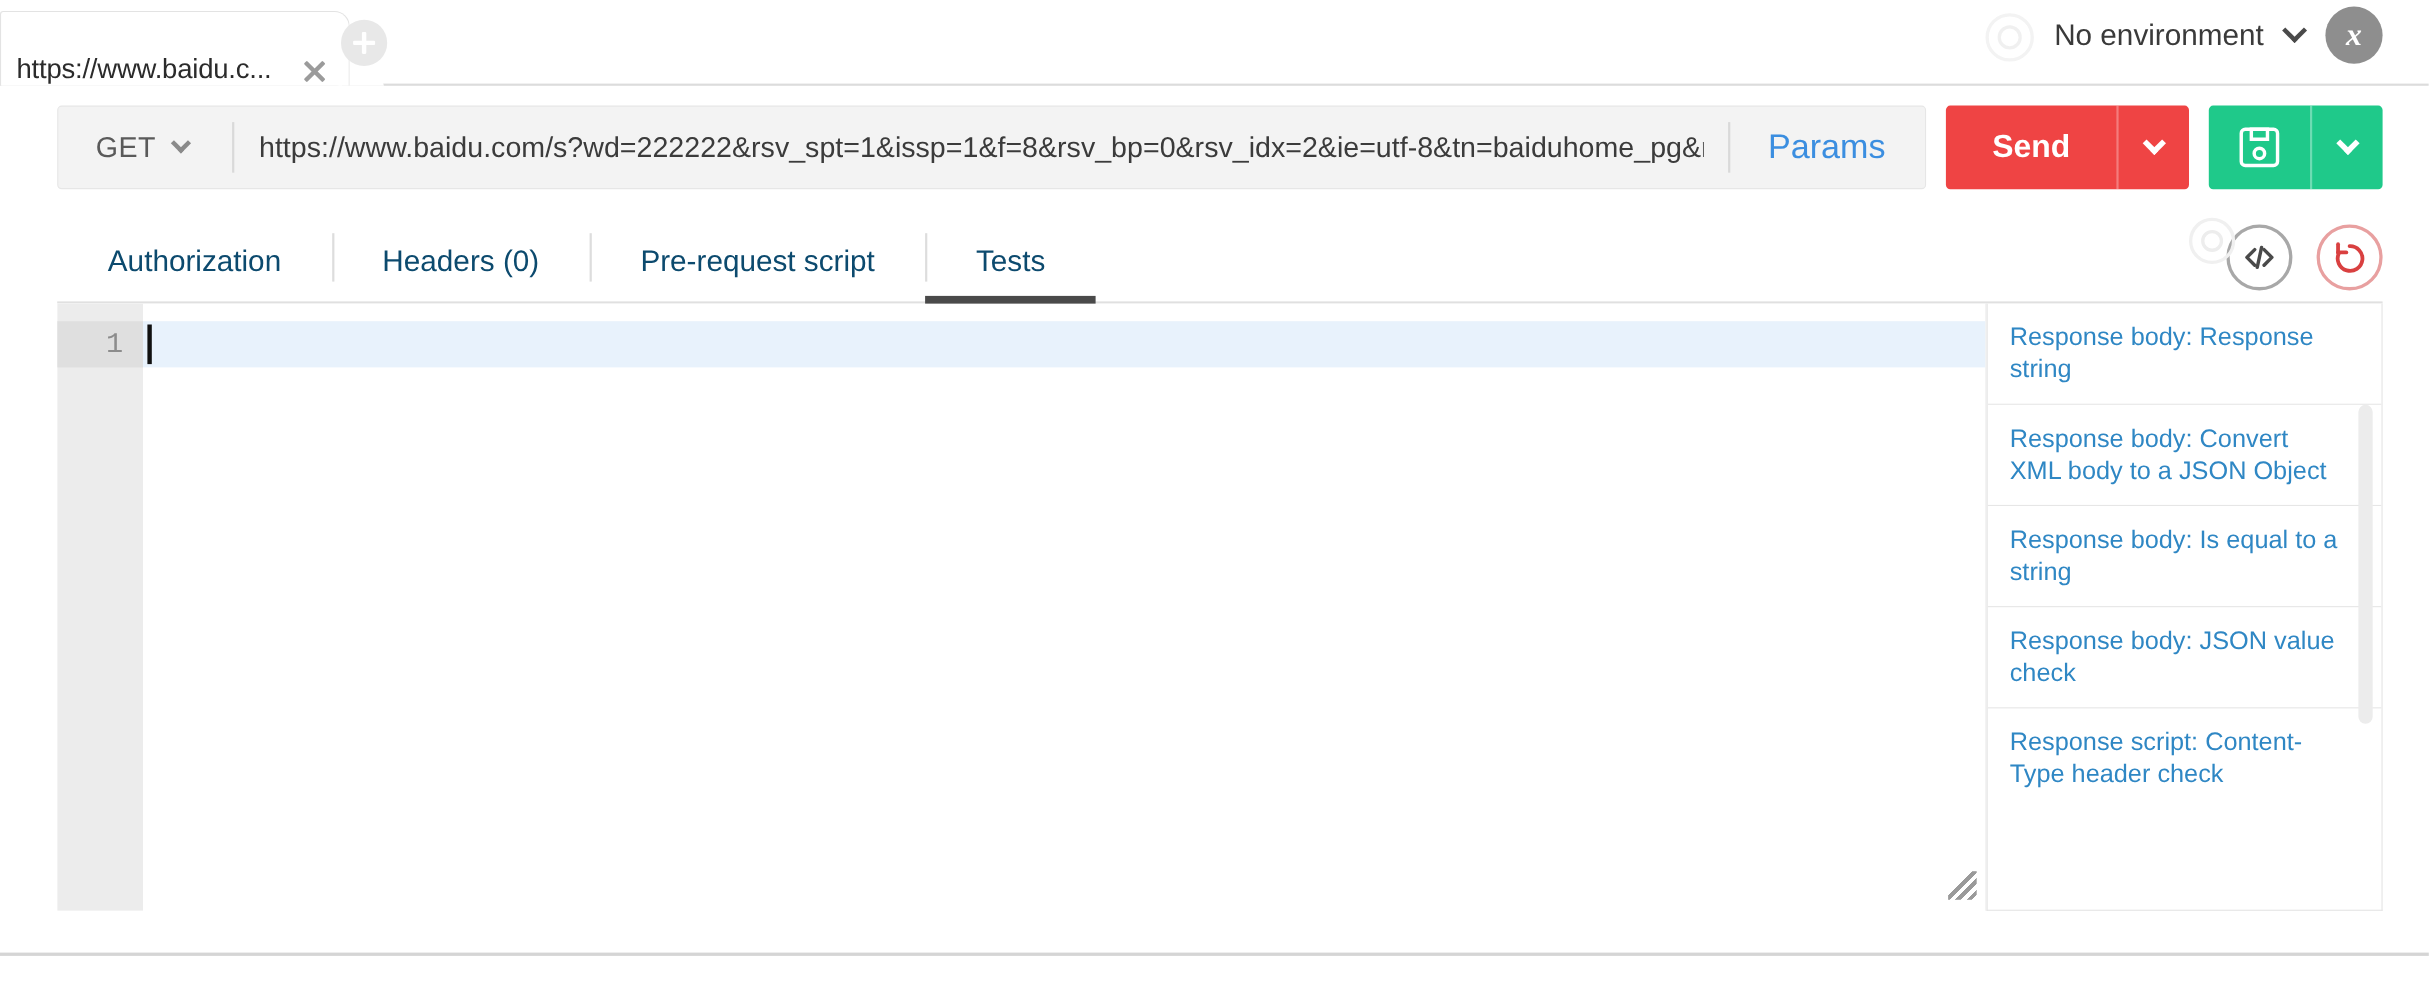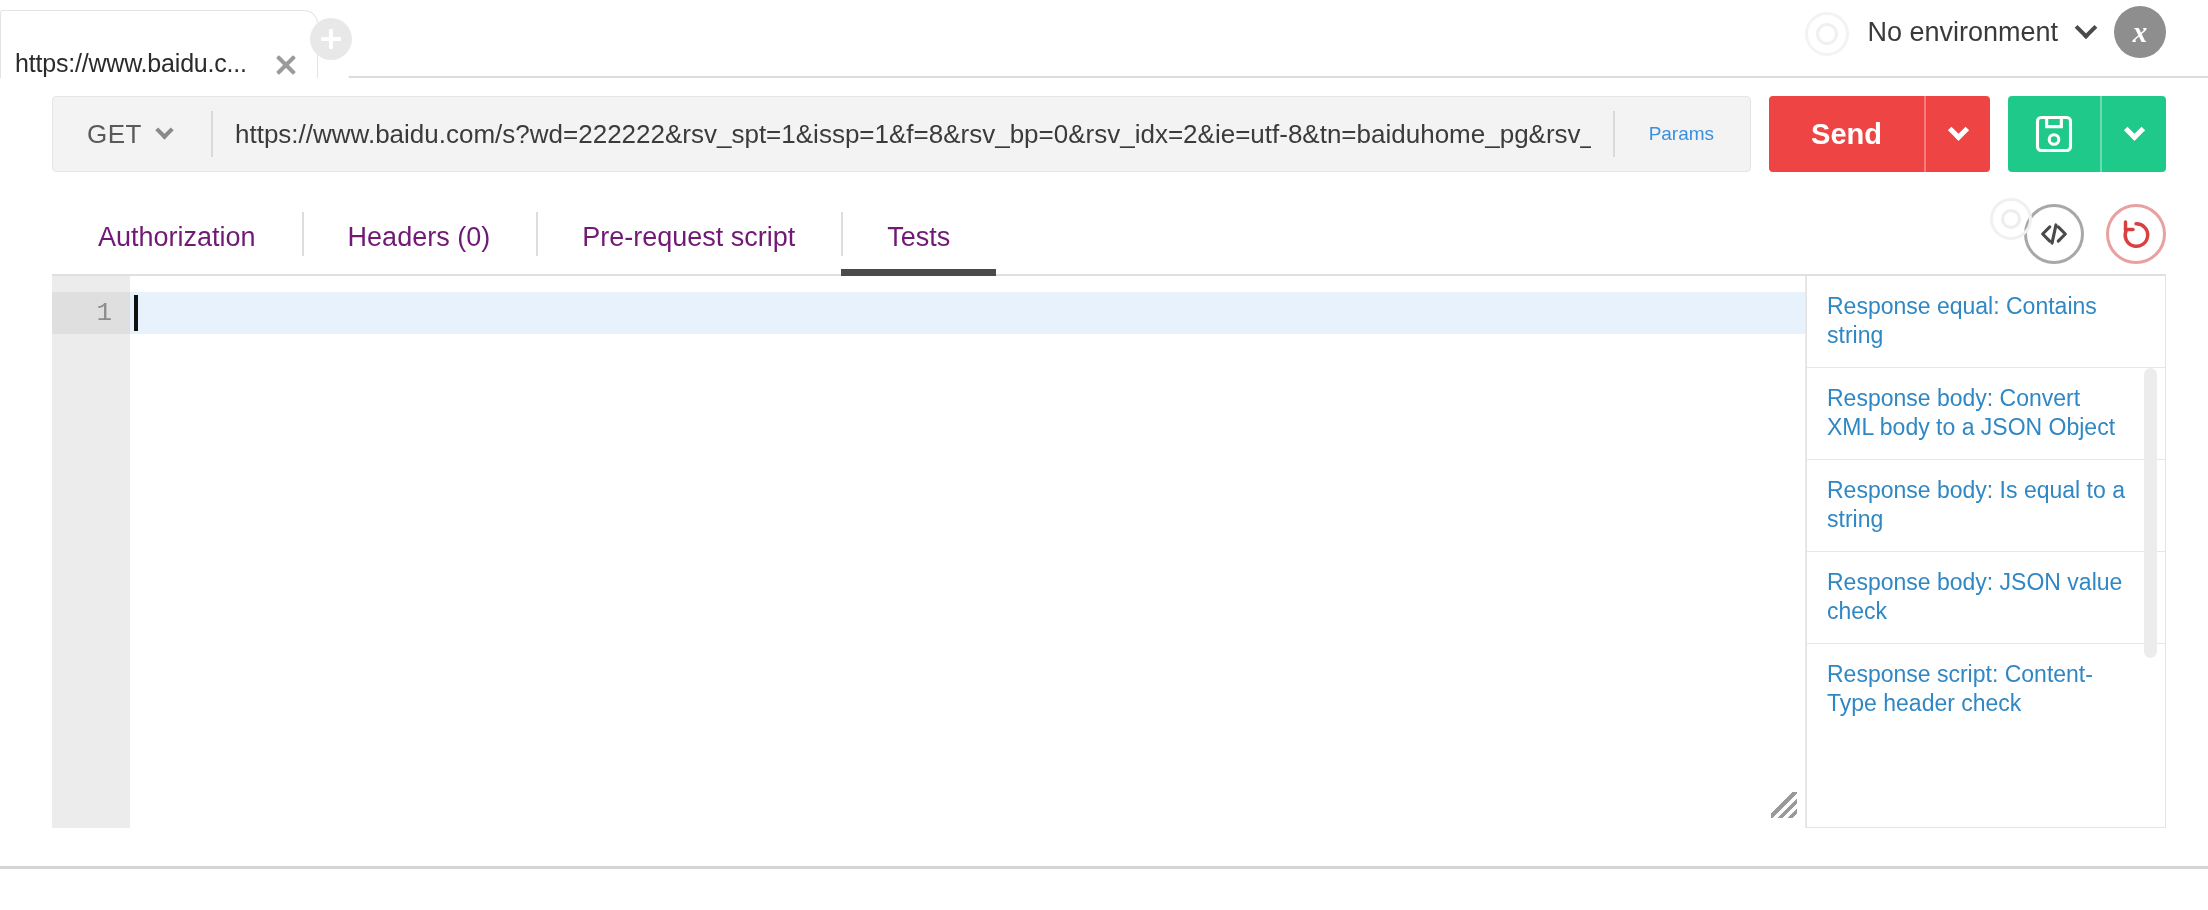--- a/index.html
+++ b/index.html
@@ -217,21 +217,21 @@
     font-size: 26px;
     color: #3b3b3b;
     white-space: nowrap;
     text-overflow: clip;
     overflow: hidden;
   }
   .params-btn {
     display: flex;
     align-items: center;
     padding: 0 36px;
-    font-size: 19px;
+    font-size: 31px;
     color: #3b8ee0;
     cursor: pointer;
     white-space: nowrap;
     position: relative;
   }
   .params-btn::before {
     content: "";
     position: absolute;
     left: 0; top: 14px; bottom: 14px;
     width: 2px;
@@ -311,21 +311,21 @@
     left: 0; right: 0; bottom: 0;
     height: 2px;
     background: #e0e0e0;
   }
   .req-tab {
     display: flex;
     align-items: center;
     justify-content: center;
     padding: 0 46px;
     font-size: 27px;
-    color: #701a75;
+    color: #0c4a6e;
     cursor: pointer;
     position: relative;
     white-space: nowrap;
   }
   .req-tab + .req-tab::before {
     content: "";
     position: absolute;
     left: 0; top: 14px; bottom: 20px;
     width: 2px;
     background: #dddddd;
@@ -572,21 +572,21 @@
     <div class="code-area">
       <div class="active-line">
         <span class="caret"></span>
       </div>
     </div>
     <div class="resize-grip"></div>
   </div>
 
   <div class="snippets">
     <div class="snippet-list">
-      <div class="snippet-item">Response equal: Contains string</div>
+      <div class="snippet-item">Response body: Response string</div>
       <div class="snippet-item">Response body: Convert XML body to a JSON Object</div>
       <div class="snippet-item">Response body: Is equal to a string</div>
       <div class="snippet-item">Response body: JSON value check</div>
       <div class="snippet-item">Response script: Content-Type header check</div>
 
     </div>
     <div class="snippet-scrollbar"></div>
   </div>
 </div>
 

